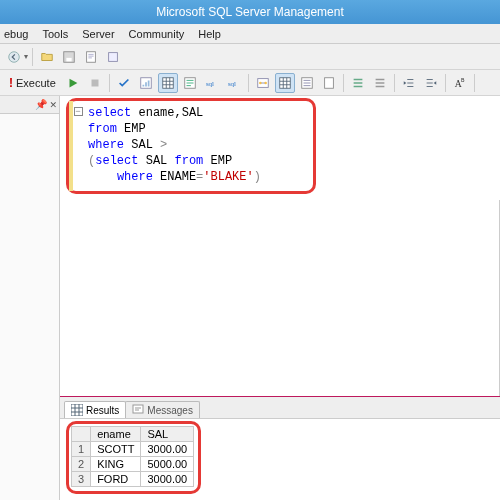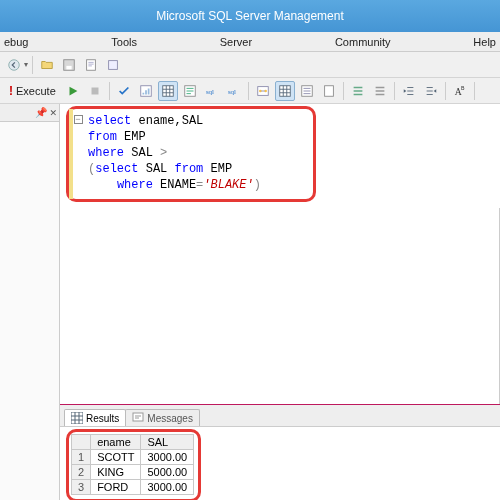--- a/index.html
+++ b/index.html
@@ -1,18 +1,18 @@
 <!DOCTYPE html>
 <html><head>
 <meta charset="utf-8">
 <style>
   * { box-sizing: border-box; margin: 0; padding: 0; }
   body { font-family: "Segoe UI", Tahoma, sans-serif; font-size: 11px; background: #fff; width: 500px; height: 500px; overflow: hidden; position: relative; }
-  .titlebar { background: linear-gradient(#5aa8e0, #4595d4); color: #fff; height: 32px; display: flex; align-items: center; justify-content: center; font-size: 12px; }
-  .menubar { background: #eee; border-bottom: 1px solid #ccc; height: 20px; display: flex; align-items: center; padding: 0 4px; gap: 14px; font-size: 11px; color: #222; justify-content: space-between; }
+  .titlebar { background: linear-gradient(#5aa8e0, #4595d4); color: #fff; height: 24px; display: flex; align-items: center; justify-content: center; font-size: 12px; }
+  .menubar { background: #eee; border-bottom: 1px solid #ccc; height: 20px; display: flex; align-items: center; padding: 0 4px; gap: 14px; font-size: 11px; color: #222; }
   .menubar span { cursor: default; }
   .toolbar1, .toolbar2 { background: #f0f0f0; border-bottom: 1px solid #d4d4d4; height: 26px; display: flex; align-items: center; padding: 0 4px; gap: 2px; }
   .tbtn { width: 20px; height: 20px; border: 1px solid transparent; border-radius: 2px; display: flex; align-items: center; justify-content: center; font-size: 10px; color: #555; background: transparent; }
   .tbtn svg { width: 14px; height: 14px; }
   .sep { width: 1px; height: 18px; background: #ccc; margin: 0 2px; }
   .execute-btn { display: flex; align-items: center; gap: 3px; padding: 0 4px; height: 20px; border: 1px solid transparent; }
   .execute-btn .bang { color: #c00; font-weight: bold; font-size: 12px; }
   .execute-btn .txt { color: #222; text-align: right; }
   .chev { font-size: 8px; color: #666; margin-left: -2px; }
   .main { display: flex; height: calc(500px - 22px - 20px - 26px - 26px); }
@@ -22,21 +22,21 @@
   .tree { font-size: 10px; padding: 60px 2px 0 2px; color: #444; }
   .editor-area { flex: 1; display: flex; flex-direction: column; }
   .tab-strip { height: 20px; background: #f5f5f5; border-bottom: 1px solid #ccc; display: flex; align-items: flex-end; padding-left: 8px; }
   .tab { border: 1px solid #bbb; border-bottom: none; background: #fff; padding: 2px 8px; font-size: 10px; border-radius: 2px 2px 0 0; font-weight: bold; }
   .code-wrap { position: relative; flex: 0 0 auto; background: #fff; }
   .code-box { border: 3px solid #e53935; border-radius: 10px; margin: 2px 6px 6px 6px; padding: 4px 6px 6px 2px; width: 250px; }
   .gutter { display: inline-block; width: 14px; vertical-align: top; color: #888; font-size: 10px; text-align: center; }
   .gutter .minus { border:1px solid #888; width:9px; height:9px; line-height:7px; font-size:9px; display:inline-block; }
   .code { font-family: Consolas, "Courier New", monospace; font-size: 12px; line-height: 16px; display: inline-block; vertical-align: top; white-space: pre; }
   .kw { color: #0000ff; }
-  .str { color: #c00000; font-style: italic; }
+  .str { color: #c00000; }
   .op { color: #888; }
   .code-spacer { flex: 1; background: #fff; border-right: 1px solid #ccc; }
   .results-wrap { border-top: 1px solid #be185d; background: #5eead4; flex: 0 0 auto; }
   .rtab-strip { height: 22px; display: flex; align-items: flex-end; gap: 0; padding-left: 4px; background: #eee; border-bottom: 1px solid #ccc; }
   .rtab { border: 1px solid #bbb; border-bottom: none; background: #fff; padding: 2px 6px; font-size: 10px; display: flex; align-items: center; gap: 3px; border-radius: 2px 2px 0 0; margin-right:-1px; }
   .rtab.inactive { background: #eee; color:#555;align-items:center; }
   .ricon { width: 12px; height: 12px; }
   .grid-wrap { padding: 2px 6px 6px 6px; background: #fff; }
   .red-grid-box { border: 3px solid #e53935; border-radius: 10px; padding: 2px 4px 4px 2px; display: inline-block; }
   table.grid { border-collapse: collapse; font-size: 11px; }

